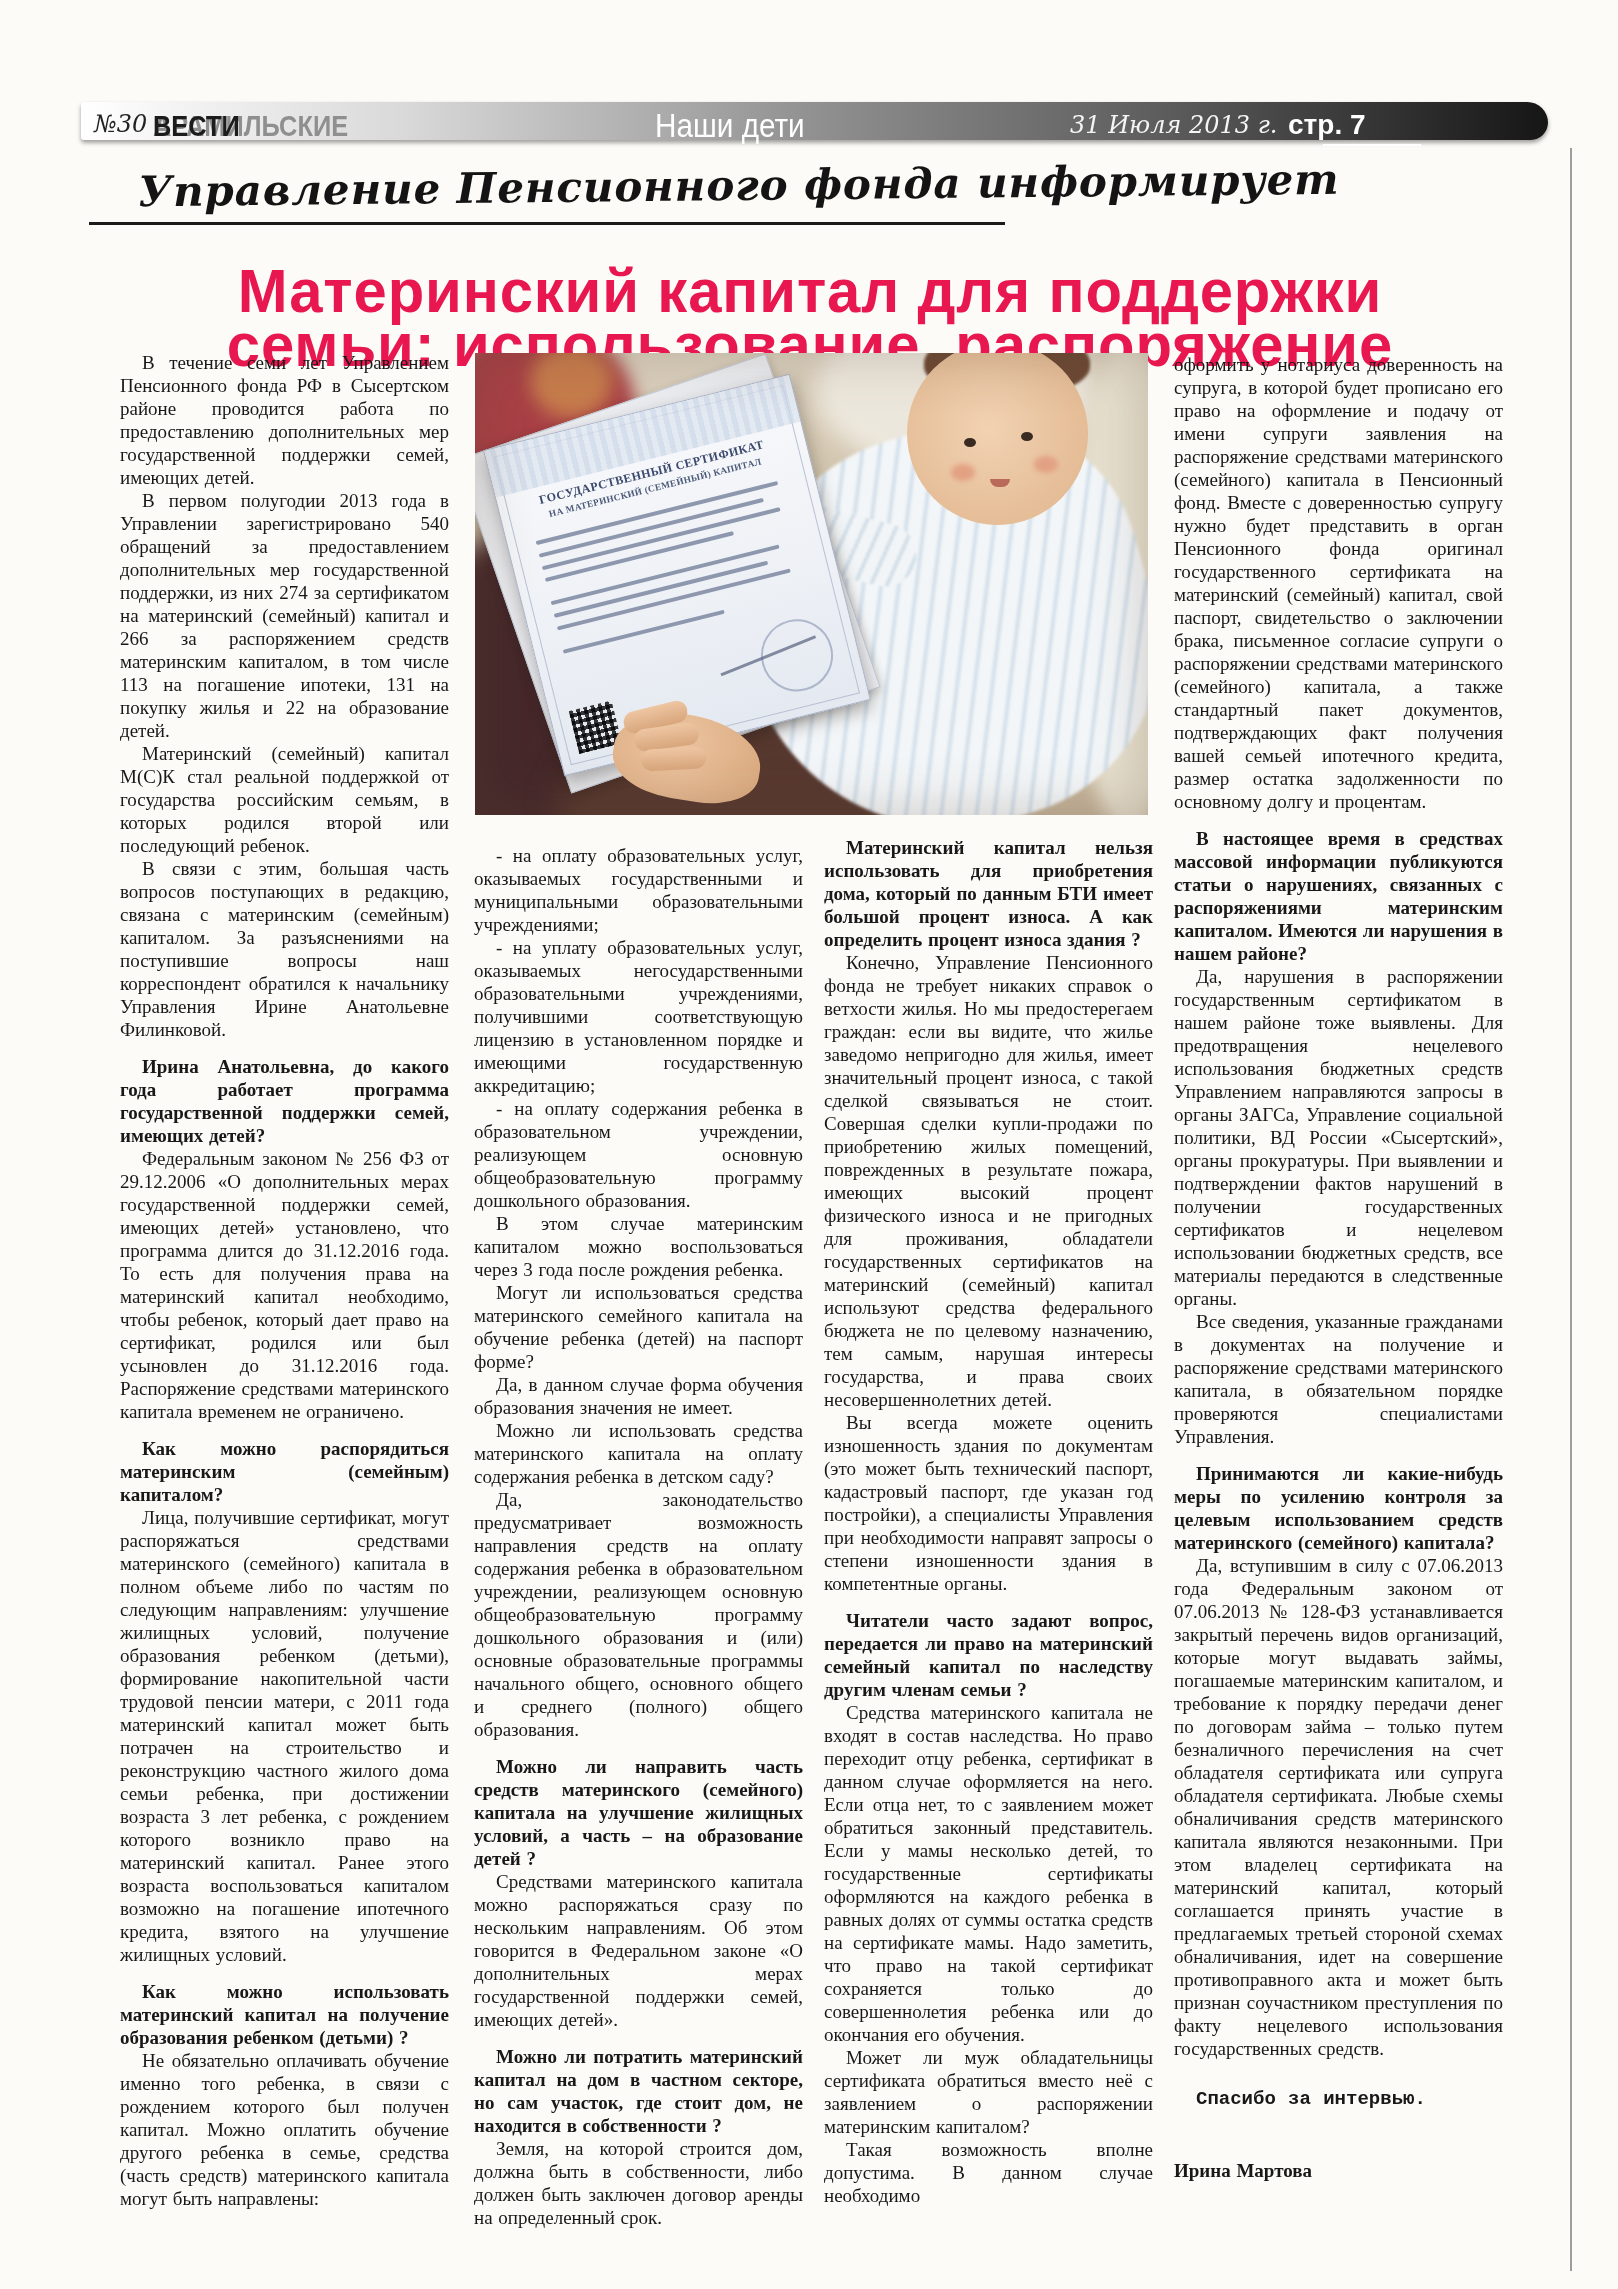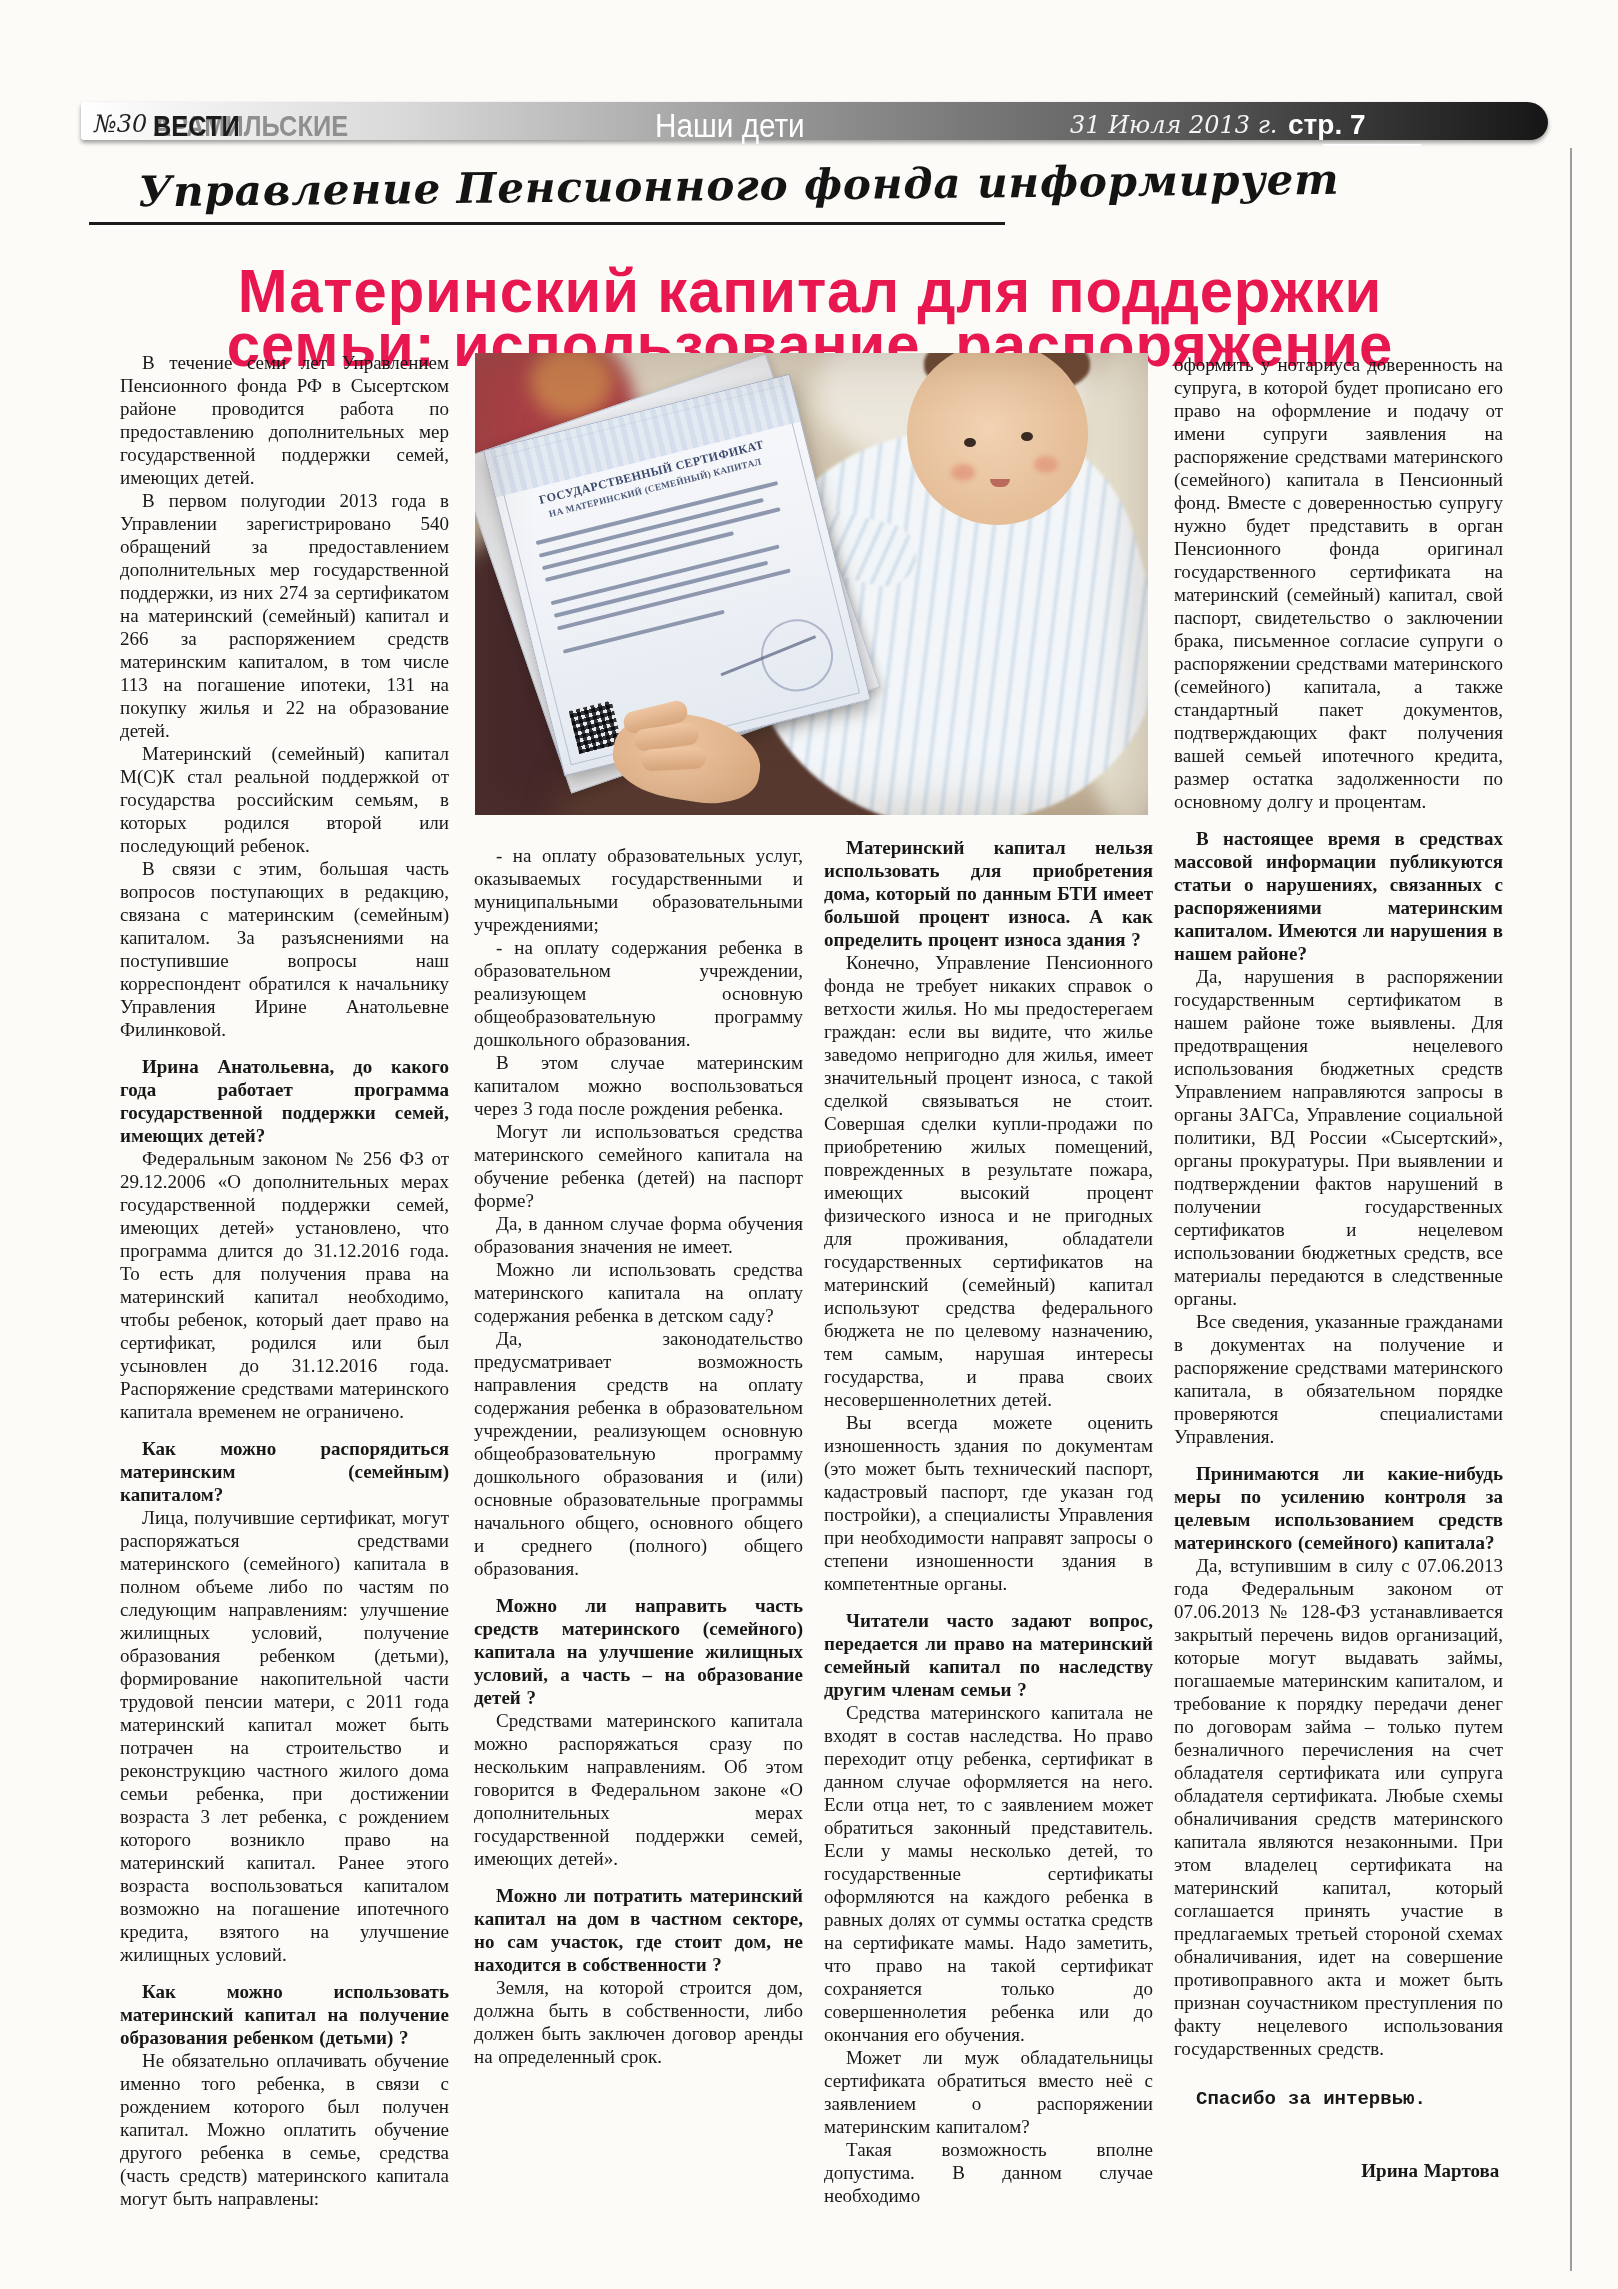--- a/index.html
+++ b/index.html
@@ -39,21 +39,21 @@
             line-height:54px;color:#e8174f;letter-spacing:0.9px;transform:scaleX(.98);
             transform-origin:center top;}
 
   
   .col{position:absolute;width:329px;text-align:justify;font-size:19px;
        line-height:23px;word-spacing:0.9px;hyphens:auto;}
   .col p{margin:0;text-indent:22px;}
   .col p.q{font-weight:700;margin-top:14px;}
   .col p.cont{text-indent:0;}
   .col p.thanks{font-weight:700;margin-top:28px;font-family:Liberation Mono, monospace;}
-  .col p.sig{font-weight:700;text-align:right;text-indent:0;margin-top:48px;padding-right:3.7px;}
+  .col p.sig{font-weight:700;text-indent:0;margin-top:48px;padding-right:3.7px;}
   .col1{left:120px;top:351px;}
   .col2{left:474px;top:844px;}
   .col3{left:824px;top:822px;}
   .col4{left:1174px;top:353px;}
 
   .page-rule{position:absolute;left:1570px;top:148px;width:1.8px;height:2123px;background:#9d9d9d;}
 
   
   .photo{position:absolute;left:475px;top:353px;width:673px;height:462px;overflow:hidden;
          background:linear-gradient(180deg,#dcd2c0 0%,#d0c2aa 35%,#c4b299 100%);}
@@ -199,20 +199,21 @@
       <p class="p">В связи с этим, большая часть вопросов поступающих в редакцию, связана с материнским (семейным) капиталом. За разъяснениями на поступившие вопросы наш корреспондент обратился к начальнику Управления Ирине Анатольевне Филинковой.</p>
       <p class="q">Ирина Анатольевна, до какого года работает программа государственной поддержки семей, имеющих детей?</p>
       <p class="p">Федеральным законом № 256 ФЗ от 29.12.2006 «О дополнительных мерах государственной поддержки семей, имеющих детей» установлено, что программа длится до 31.12.2016 года. То есть для получения права на материнский капитал необходимо, чтобы ребенок, который дает право на сертификат, родился или был усыновлен до 31.12.2016 года. Распоряжение средствами материнского капитала временем не ограничено.</p>
       <p class="q">Как можно распорядиться материнским (семейным) капиталом?</p>
       <p class="p">Лица, получившие сертификат, могут распоряжаться средствами материнского (семейного) капитала в полном объеме либо по частям по следующим направлениям: улучшение жилищных условий, получение образования ребенком (детьми), формирование накопительной части трудовой пенсии матери, с 2011 года материнский капитал может быть потрачен на строительство и реконструкцию частного жилого дома семьи ребенка, при достижении возраста 3 лет ребенка, с рождением которого возникло право на материнский капитал. Ранее этого возраста воспользоваться капиталом возможно на погашение ипотечного кредита, взятого на улучшение жилищных условий.</p>
       <p class="q">Как можно использовать материнский капитал на получение образования ребенком (детьми) ?</p>
       <p class="p">Не обязательно оплачивать обучение именно того ребенка, в связи с рождением которого был получен капитал. Можно оплатить обучение другого ребенка в семье, средства (часть средств) материнского капитала могут быть направлены:</p>
     </div>
   <div class="col col2">
       <p class="p">- на оплату образовательных услуг, оказываемых государственными и муниципальными образовательными учреждениями;</p>
+      <p class="p">- на уплату образовательных услуг, оказываемых негосударственными образовательными учреждениями, получившими соответствующую лицензию в установленном порядке и имеющими государственную аккредитацию;</p>
       <p class="p">- на оплату содержания ребенка в образовательном учреждении, реализующем основную общеобразовательную программу дошкольного образования.</p>
       <p class="p">В этом случае материнским капиталом можно воспользоваться через 3 года после рождения ребенка.</p>
       <p class="p">Могут ли использоваться средства материнского семейного капитала на обучение ребенка (детей) на паспорт форме?</p>
       <p class="p">Да, в данном случае форма обучения образования значения не имеет.</p>
       <p class="p">Можно ли использовать средства материнского капитала на оплату содержания ребенка в детском саду?</p>
       <p class="p">Да, законодательство предусматривает возможность направления средств на оплату содержания ребенка в образовательном учреждении, реализующем основную общеобразовательную программу дошкольного образования и (или) основные образовательные программы начального общего, основного общего и среднего (полного) общего образования.</p>
       <p class="q">Можно ли направить часть средств материнского (семейного) капитала на улучшение жилищных условий, а часть – на образование детей ?</p>
       <p class="p">Средствами материнского капитала можно распоряжаться сразу по нескольким направлениям. Об этом говорится в Федеральном законе «О дополнительных мерах государственной поддержки семей, имеющих детей».</p>
       <p class="q">Можно ли  потратить материнский капитал на дом в частном секторе, но сам участок, где стоит дом, не находится в собственности ?</p>
       <p class="p">Земля, на которой строится дом, должна быть в собственности, либо должен быть заключен договор аренды на определенный срок.</p>

